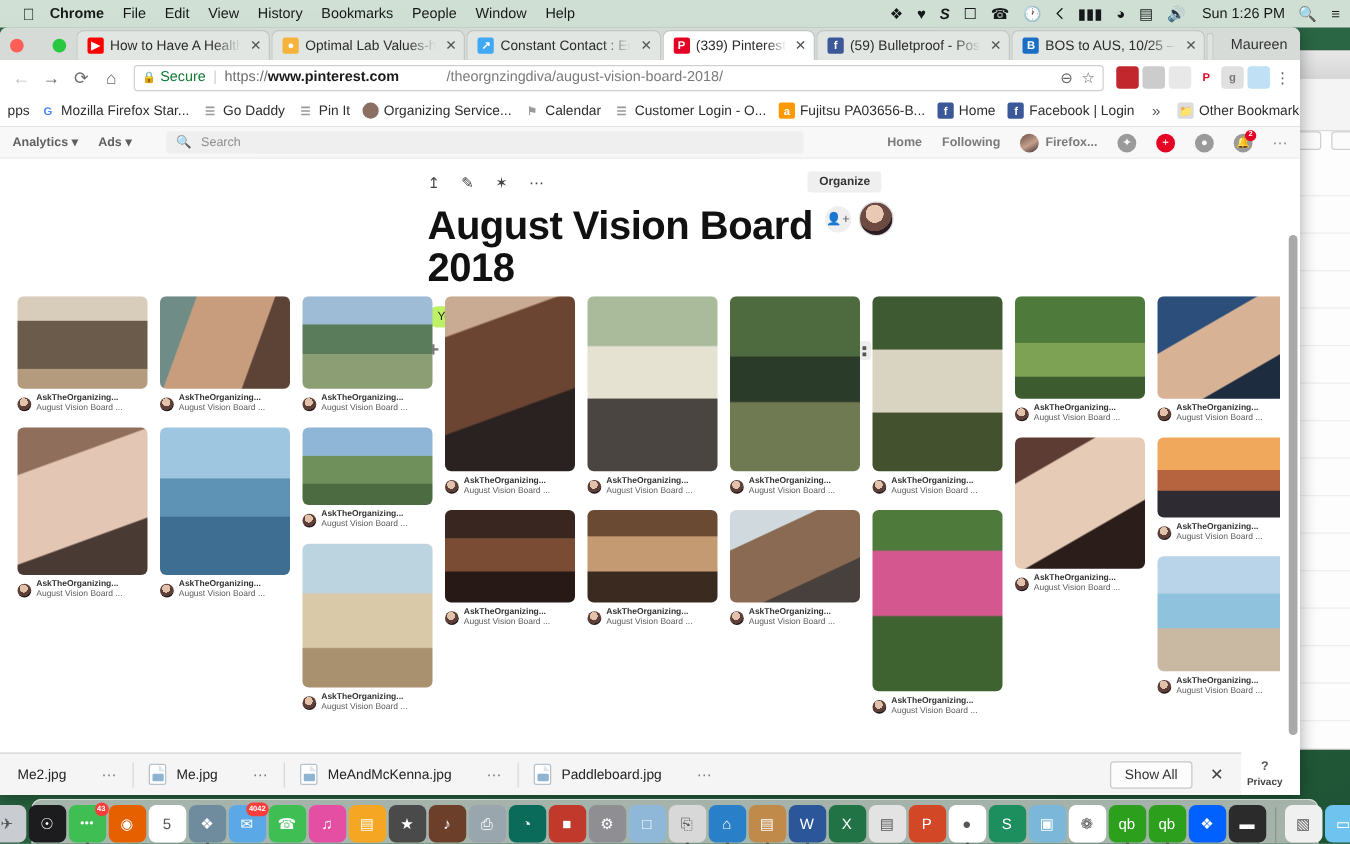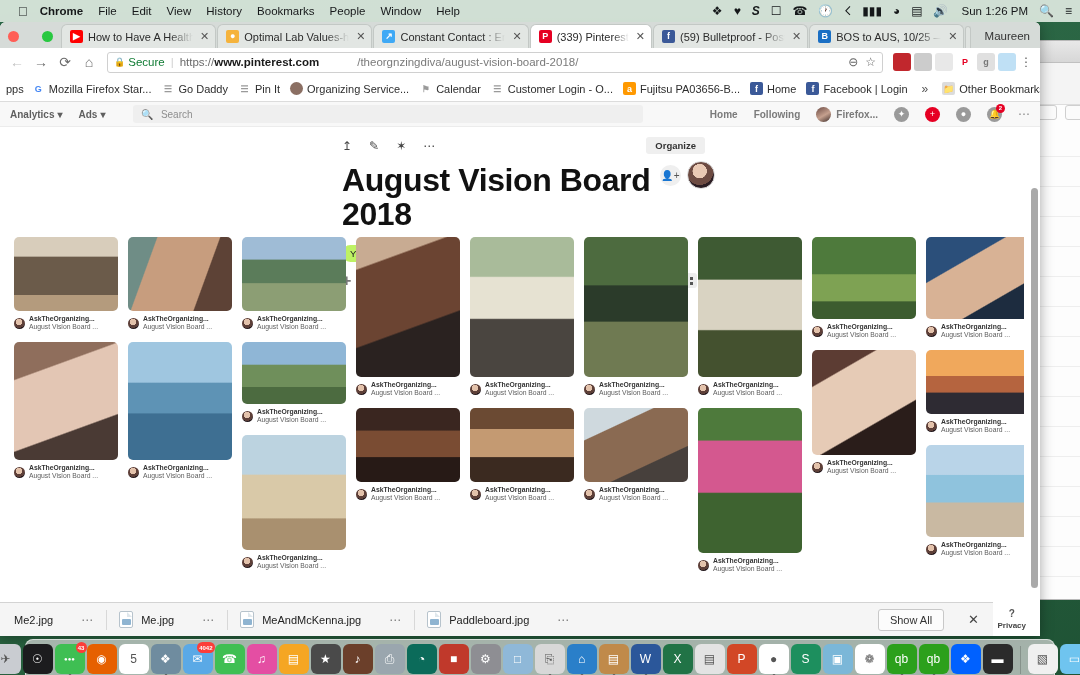--- a/index.html
+++ b/index.html
@@ -235,21 +235,21 @@
   .privacy {
     position: absolute; right: 14px; bottom: 6px; text-align:center;
   }
   .privacy .q { font-size: 10px; color:#555; font-weight:700;}
   .privacy .p { font-size: 8px; color:#444; font-weight:700; margin-top:2px;}
 
   
   .shelf {
     position: absolute; left: 0; bottom: 0; width: 993px; height: 34px;
     background: #f5f5f5; border-top: 1px solid #d3d3d3;
-    display: flex; align-items: center; padding: 0 8px; gap: 10px;
+    display: flex; align-items: center; padding: 0 8px; gap: 0;
   }
   .dl { display: flex; align-items: center; height: 26px; gap: 8px; padding: 0 6px; }
   .dl .fic {
     width: 14px; height: 17px; background: #fff; border:1px solid #b7c3cc; border-radius:2px;
     position:relative;
   }
   .dl .fic::before{content:"";position:absolute;right:0;top:0;border-width:0 5px 5px 0;
     border-style:solid;border-color:#dfe7ec transparent;}
   .dl .fic::after{content:"";position:absolute;left:2px;bottom:2px;width:9px;height:6px;
     background:#8fb4d1;border-radius:1px;}

